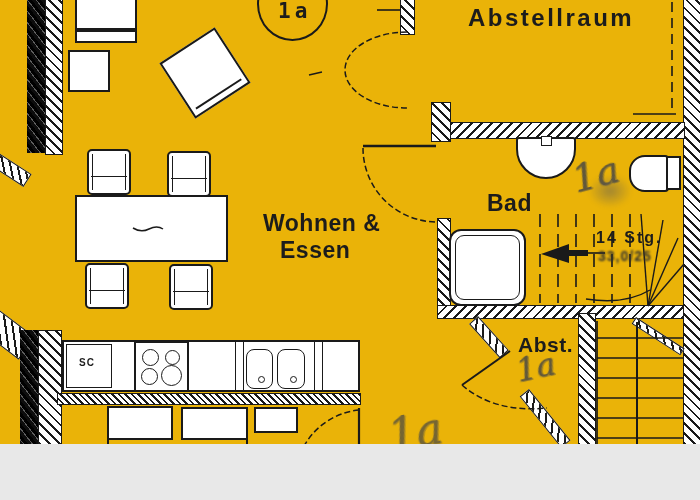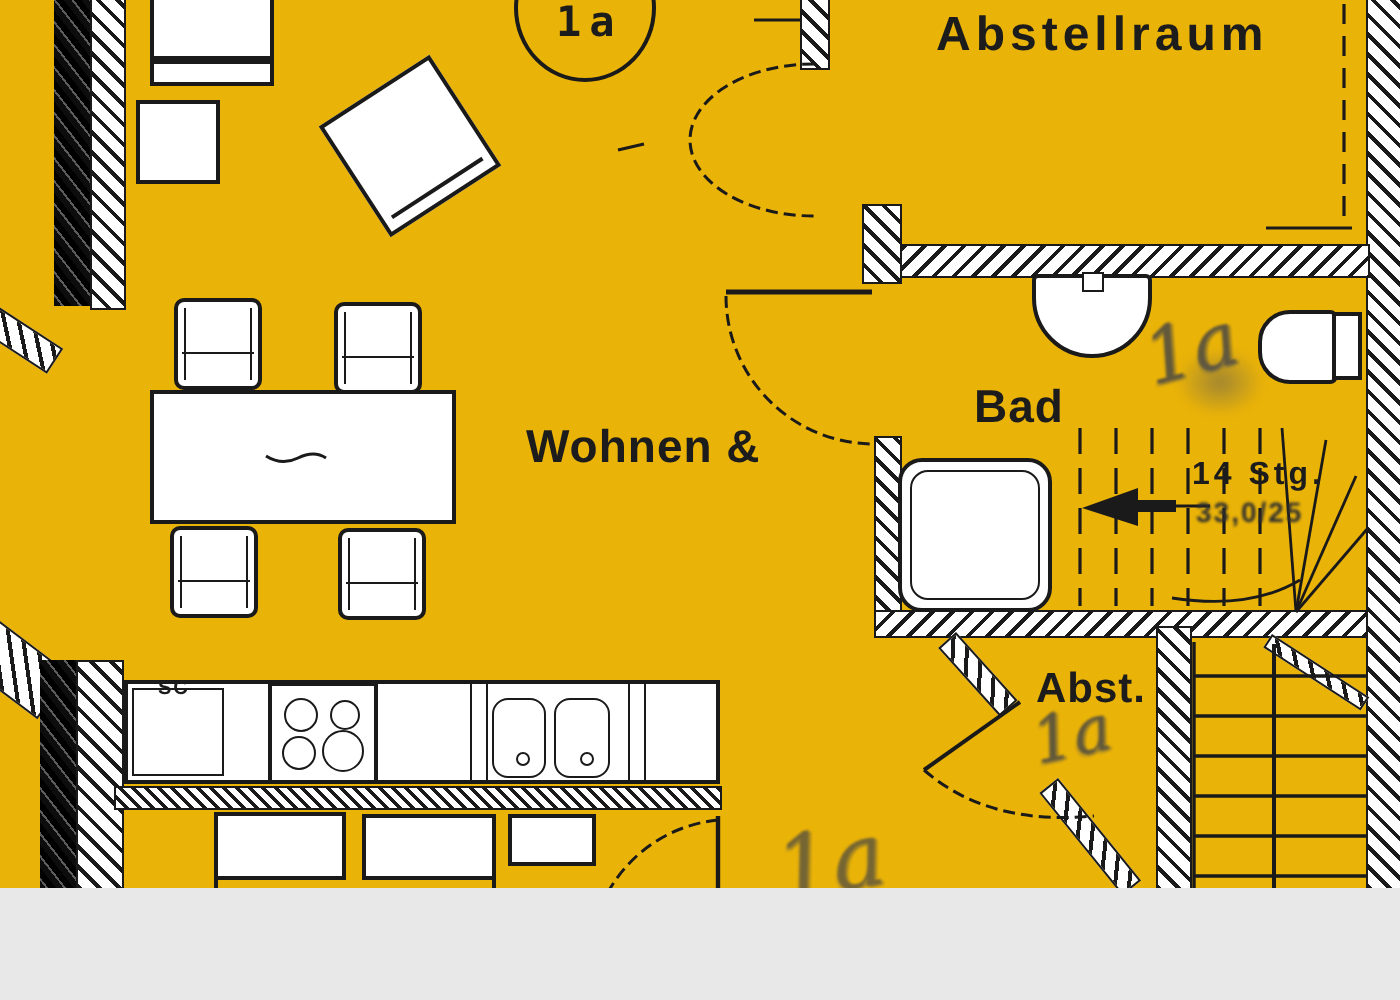--- a/index.html
+++ b/index.html
@@ -97,21 +97,21 @@
       <div class="sl"></div>
     </div>
 
   <div class="abs b2" style="left:62px;top:340px;width:298px;height:52px;">
     <div class="vdiv" style="left:171px;"></div>
     <div class="vdiv" style="left:179px;"></div>
     <div class="vdiv" style="left:250px;"></div>
     <div class="vdiv" style="left:258px;"></div>
   </div>
   <div class="abs b16" style="left:66px;top:344px;width:46px;height:44px;"></div>
-  <div class="abs typed" style="left:79px;top:339px;font-size:10px;letter-spacing:1px;">SC</div>
+  <div class="abs typed" style="left:79px;top:357px;font-size:10px;letter-spacing:1px;">SC</div>
 
   <div class="abs b2" style="left:134px;top:341px;width:55px;height:51px;">
     <div class="burner" style="left:6px;top:6px;width:15px;height:15px;"></div>
     <div class="burner" style="left:29px;top:7px;width:13px;height:13px;"></div>
     <div class="burner" style="left:5px;top:25px;width:15px;height:15px;"></div>
     <div class="burner" style="left:25px;top:22px;width:19px;height:19px;"></div>
   </div>
 
   <div class="abs b16" style="left:246px;top:349px;width:27px;height:40px;border-radius:8px;">
     <div style="position:absolute;left:11px;top:26px;width:5px;height:5px;border:1.4px solid #1a1a1a;border-radius:50%;"></div>
@@ -213,20 +213,21 @@
 
       <g stroke-width="1.5">
         <path d="M 133,228 q 8,5 16,1 t 14,0"></path>
         <path d="M 309,75 l 13,-3"></path>
       </g>
     </g>
   </svg>
 
   <div class="abs typed" style="left:263px;top:210px;font-size:23px;">Wohnen &amp;</div>
   <div class="abs typed" style="left:468px;top:4px;font-size:24px;letter-spacing:2.5px;">Abstellraum</div>
+  <div class="abs typed" style="left:280px;top:237px;font-size:23px;">Essen</div>
   <div class="abs typed" style="left:487px;top:190px;font-size:23px;">Bad</div>
   <div class="abs typed" style="left:518px;top:333px;font-size:21px;">Abst.</div>
   <div class="abs typed" style="left:596px;top:229px;font-size:16px;letter-spacing:2px;">14 Stg.</div>
   <div class="abs typed" style="left:598px;top:248px;font-size:14px;letter-spacing:1px;filter:blur(.9px);color:#2e2e2e;">33,0/25</div>
 
   <div class="abs pencil" style="left:572px;top:152px;font-size:38px;transform:rotate(-15deg);">1a</div>
   <div class="abs" style="left:588px;top:174px;width:44px;height:34px;border-radius:50%;
               background:radial-gradient(closest-side,#5a5a5a,rgba(90,90,90,0));opacity:.5;filter:blur(2px);"></div>
   <div class="abs pencil" style="left:516px;top:348px;font-size:32px;transform:rotate(-12deg);">1a</div>
   <div class="abs pencil" style="left:388px;top:406px;font-size:44px;transform:rotate(-10deg);opacity:.7;">1a</div>

